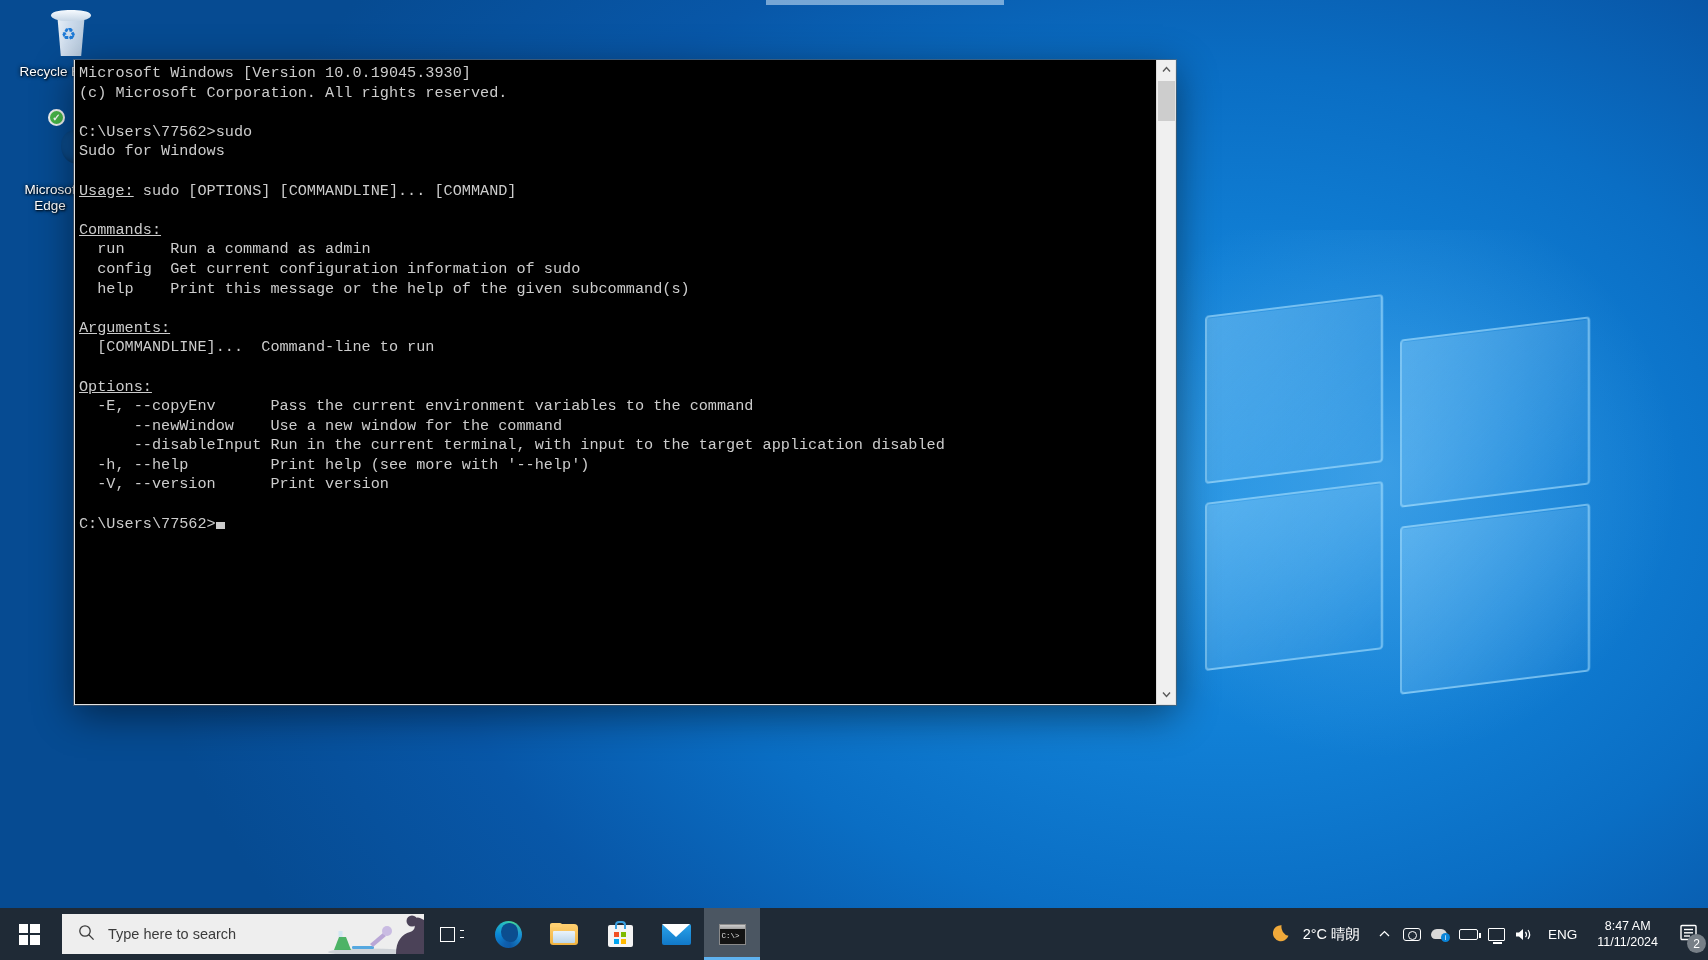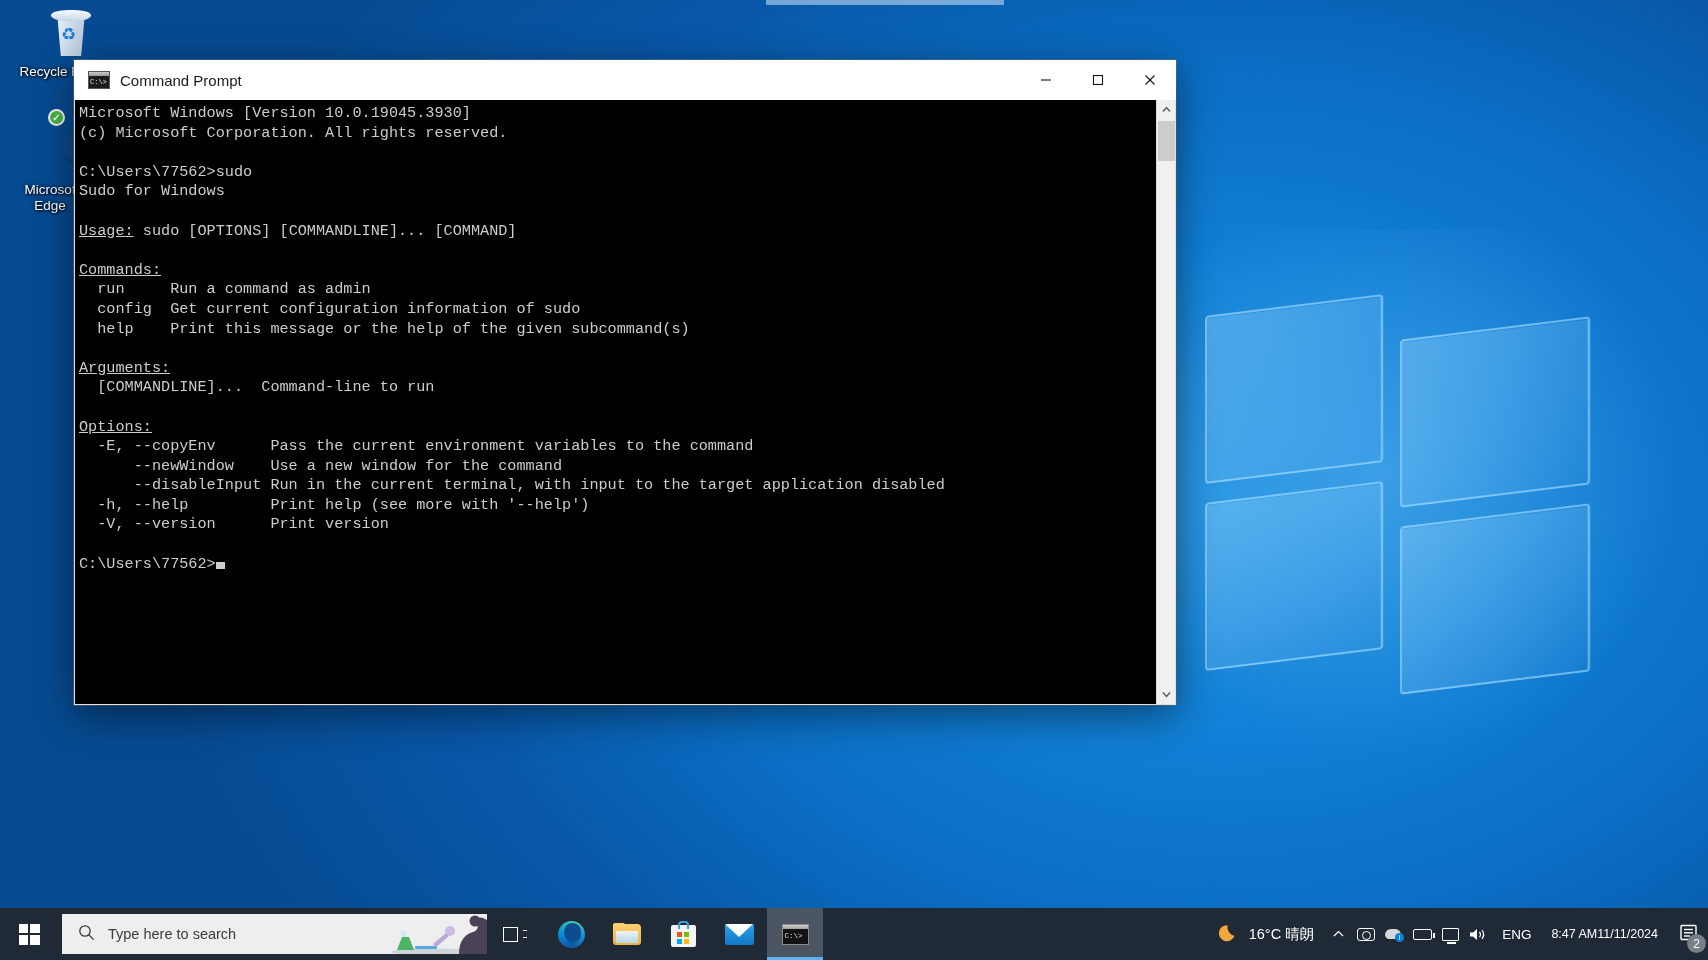--- a/index.html
+++ b/index.html
@@ -190,21 +190,21 @@
     flex: none;
   }
   .win-flag { position: relative; width: 21px; height: 21px; }
   .win-flag i {
     position: absolute; width: 9.4px; height: 9.4px; background: #ffffff; font-style: normal;
   }
   .win-flag i:nth-child(1){left:0;top:0;} .win-flag i:nth-child(2){right:0;top:0;}
   .win-flag i:nth-child(3){left:0;bottom:0;} .win-flag i:nth-child(4){right:0;bottom:0;}
 
   #search-box {
-    width: 425px; height: 40px; margin-left: 4px; flex: none;
+    width: 362px; height: 40px; margin-left: 4px; flex: none;
     background: #eeeeee; display: flex; align-items: center;
     position: relative; overflow: hidden;
   }
   #search-icon { margin-left: 16px; font-size: 16px; color: #3a3a3a; flex: none; }
   #search-placeholder {
     margin-left: 13px; font-size: 14.5px; color: #3b3b3b; flex: 1;
   }
   #search-art {
     position: absolute; right: 0; top: 0; height: 40px; width: 112px;
     pointer-events: none;
@@ -294,21 +294,21 @@
   }
   #moon-icon { font-size: 20px; color: #f0a93a; margin-right: 9px; line-height: 1; }
   #weather-text { font-size: 14.5px; white-space: nowrap; }
   .tray-ico {
     width: 28px; height: 52px; display: flex; align-items: center; justify-content: center;
     color: #ffffff; font-size: 14px; flex: none;
   }
   #lang { color: #fff; font-size: 13.5px; padding: 0 10px; height: 52px; display: flex; align-items: center; }
   #clock {
     color: #fff; font-size: 12.5px; line-height: 16px; text-align: center;
-    padding: 0 10px; height: 52px; display: flex; flex-direction: row;
+    padding: 0 10px; height: 52px; display: flex; flex-direction: column;
     align-items: center; justify-content: center; white-space: nowrap;
   }
   #notif {
     width: 40px; height: 52px; position: relative;
     display: flex; align-items: center; justify-content: center;
   }
   #notif-icon { font-size: 19px; color: #fff; line-height: 1; }
   #notif-badge {
     position: absolute; right: 2px; bottom: 7px;
     min-width: 19px; height: 19px; border-radius: 50%;
@@ -365,40 +365,20 @@
       <span class="edge-logo">
         <span class="edge-badge">✓</span>
       </span>
     </span>
     <span style="white-space:pre-line">Microsof
 Edge</span>
   </div>
 
   <div id="cmd-window">
 
-    <div id="cmd-titlebar">
-      <span id="cmd-icon"></span>
-      <span id="cmd-title">Command Prompt</span>
-      <button class="win-btn" id="win-min">
-        <svg width="12" height="12" viewBox="0 0 12 12">
-            <line x1="1" y1="6" x2="11" y2="6" stroke="#141414" stroke-width="1.1"></line>
-          </svg>
-      </button>
-      <button class="win-btn" id="win-max">
-        <svg width="12" height="12" viewBox="0 0 12 12">
-            <rect x="1.5" y="1.5" width="9" height="9" fill="none" stroke="#141414" stroke-width="1.1"></rect>
-          </svg>
-      </button>
-      <button class="win-btn" id="win-close">
-        <svg width="12" height="12" viewBox="0 0 12 12">
-            <line x1="1.5" y1="1.5" x2="10.5" y2="10.5" stroke="currentColor" stroke-width="1.1"></line>
-            <line x1="10.5" y1="1.5" x2="1.5" y2="10.5" stroke="currentColor" stroke-width="1.1"></line>
-          </svg>
-      </button>
-    </div>
 
     <div id="cmd-body">
       <div id="cmd-console"><div>Microsoft Windows [Version 10.0.19045.3930]</div><div>(c) Microsoft Corporation. All rights reserved.</div><div>&nbsp;</div><div>C:\Users\77562&gt;sudo</div><div>Sudo for Windows</div><div>&nbsp;</div><div><span class="u">Usage:</span> sudo [OPTIONS] [COMMANDLINE]... [COMMAND]</div><div>&nbsp;</div><div><span class="u">Commands:</span></div><div>  run     Run a command as admin</div><div>  config  Get current configuration information of sudo</div><div>  help    Print this message or the help of the given subcommand(s)</div><div>&nbsp;</div><div><span class="u">Arguments:</span></div><div>  [COMMANDLINE]...  Command-line to run</div><div>&nbsp;</div><div><span class="u">Options:</span></div><div>  -E, --copyEnv      Pass the current environment variables to the command</div><div>      --newWindow    Use a new window for the command</div><div>      --disableInput Run in the current terminal, with input to the target application disabled</div><div>  -h, --help         Print help (see more with '--help')</div><div>  -V, --version      Print version</div><div>&nbsp;</div><div>C:\Users\77562&gt;<span id="cursor"></span></div></div>
       <div id="cmd-scrollbar">
         <div class="sb-arrow">
           <svg width="9" height="7" viewBox="0 0 9 7">
               <polyline points="1,5.5 4.5,1.5 8,5.5" fill="none" stroke="#5a5a5a" stroke-width="1.4"></polyline>
             </svg>
         </div>
         <div id="sb-track">
@@ -482,21 +462,21 @@
     </div>
 
     <div id="tray">
 
       <div id="weather">
         <span id="moon-icon">
           <svg width="21" height="21" viewBox="0 0 21 21">
               <path d="M15.5 13.8 A8 8 0 1 1 8.6 3.2 A9 9 0 0 0 15.5 13.8 Z" fill="#f0a93a"></path>
             </svg>
         </span>
-        <span id="weather-text"><span>16°C</span>&nbsp;<span>晴朗</span></span>
+        <span id="weather-text"><span>2°C</span>&nbsp;<span>晴朗</span></span>
       </div>
 
       <div class="tray-ico">
         <svg width="11" height="8" viewBox="0 0 11 8">
             <polyline points="1,6 5.5,1.6 10,6" fill="none" stroke="#fff" stroke-width="1.3"></polyline>
           </svg>
       </div>
       <div class="tray-ico">
         <span class="camera"></span>
       </div>

